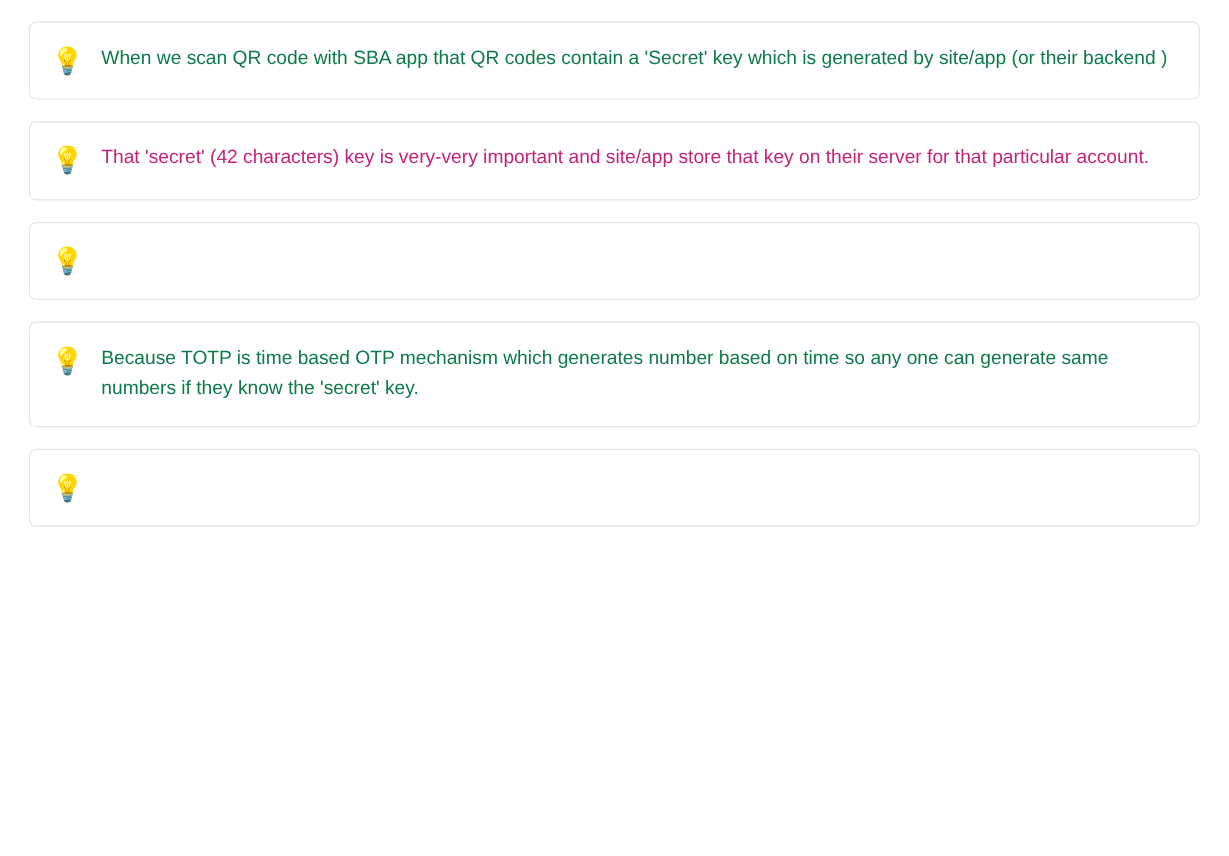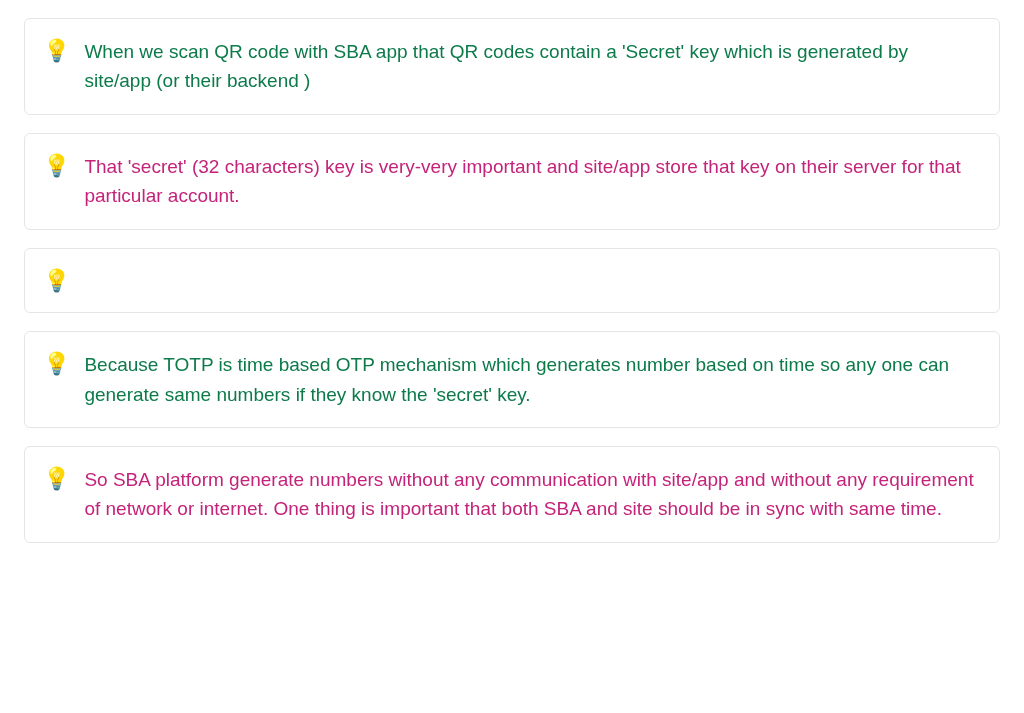--- a/index.html
+++ b/index.html
@@ -23,50 +23,49 @@
       background: #ffffff;
     }
     .callout-icon {
       font-size: 22px;
       line-height: 1.2;
       margin-right: 14px;
       margin-top: 1px;
       flex-shrink: 0;
     }
     .callout-text {
-      font-size: 19px;
+      font-size: 16px;
       line-height: 1.55;
       font-weight: 500;
     }
     .c-green { color: #0d7a4a; }
     .c-pink { color: #c4237a; }
     .c-orange { color: #d97706; }
   </style>
 </head>
 <body>
 
 <div>
 
   <div class="callout">
     <span class="callout-icon">💡</span>
     <span class="callout-text c-green">When we scan QR code with SBA app that QR codes contain a 'Secret' key which is generated by site/app (or their backend )</span>
   </div>
 
   <div class="callout">
     <span class="callout-icon">💡</span>
-    <span class="callout-text c-pink">That 'secret' (32 characters) key is very-very important and site/app store that key on their server for that particular account.</span>
+    <span class="callout-text c-pink">That 'secret' (42 characters) key is very-very important and site/app store that key on their server for that particular account.</span>
   </div>
 
   <div class="callout">
     <span class="callout-icon">💡</span>
   </div>
 
   <div class="callout">
     <span class="callout-icon">💡</span>
     <span class="callout-text c-green">Because TOTP is time based OTP mechanism which generates number based on time so any one can generate same numbers if they know the 'secret' key.</span>
   </div>
 
   <div class="callout">
     <span class="callout-icon">💡</span>
-    <span class="callout-text c-pink">So SBA platform generate numbers without any communication with site/app and without any requirement of network or internet. One thing is important that both SBA and site should be in sync with same time.</span>
   </div>
 
 </div>
 
 </body></html>

